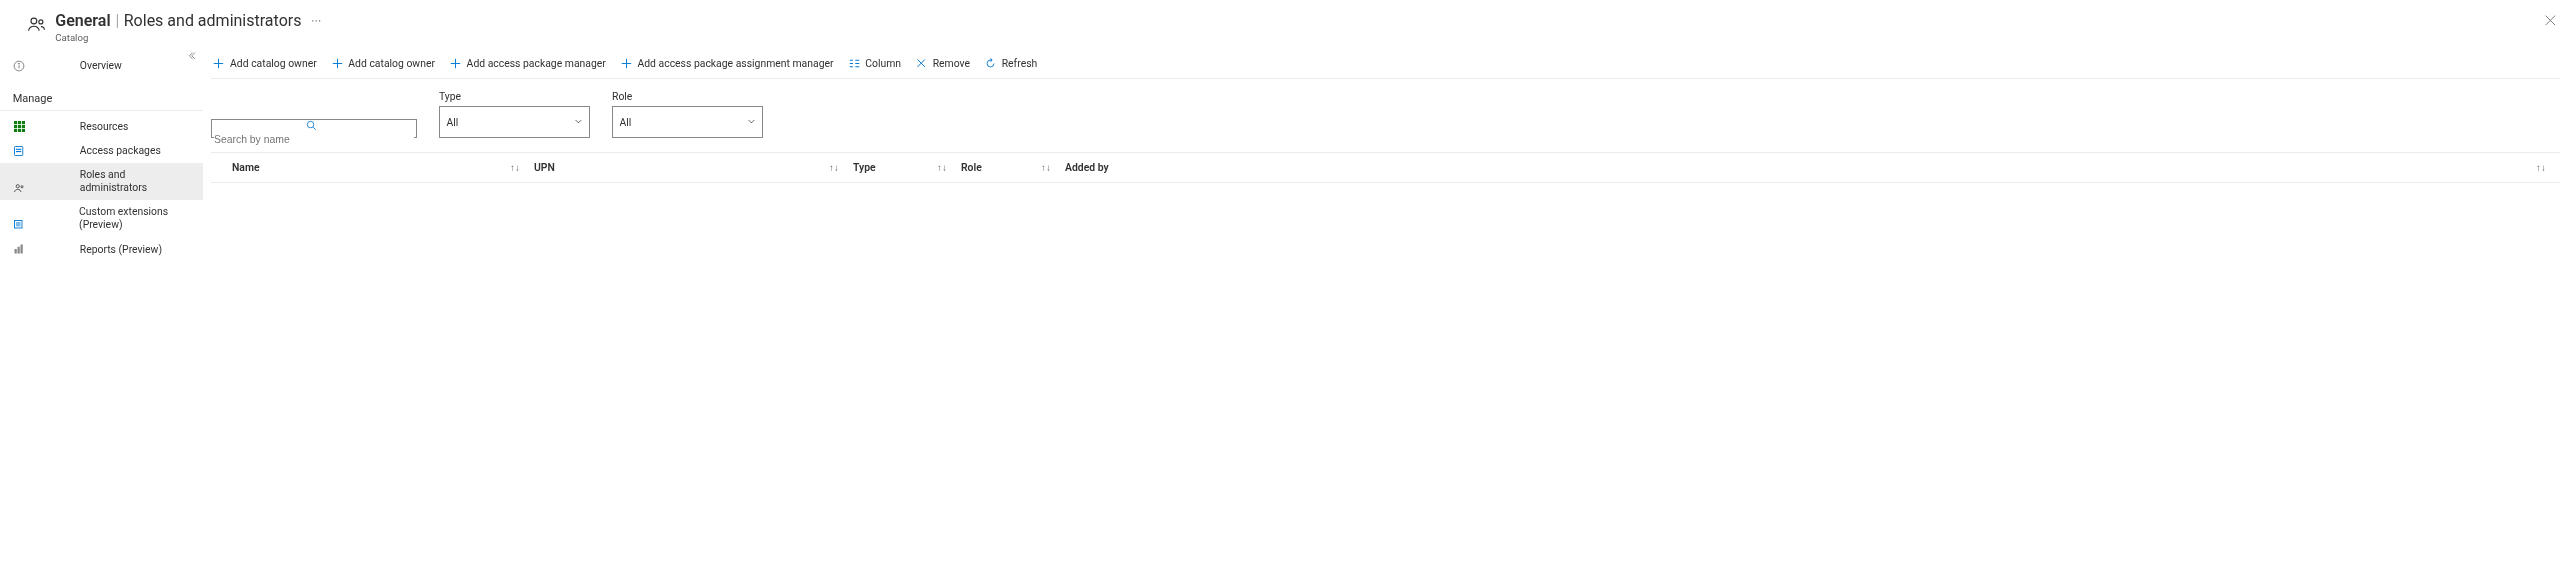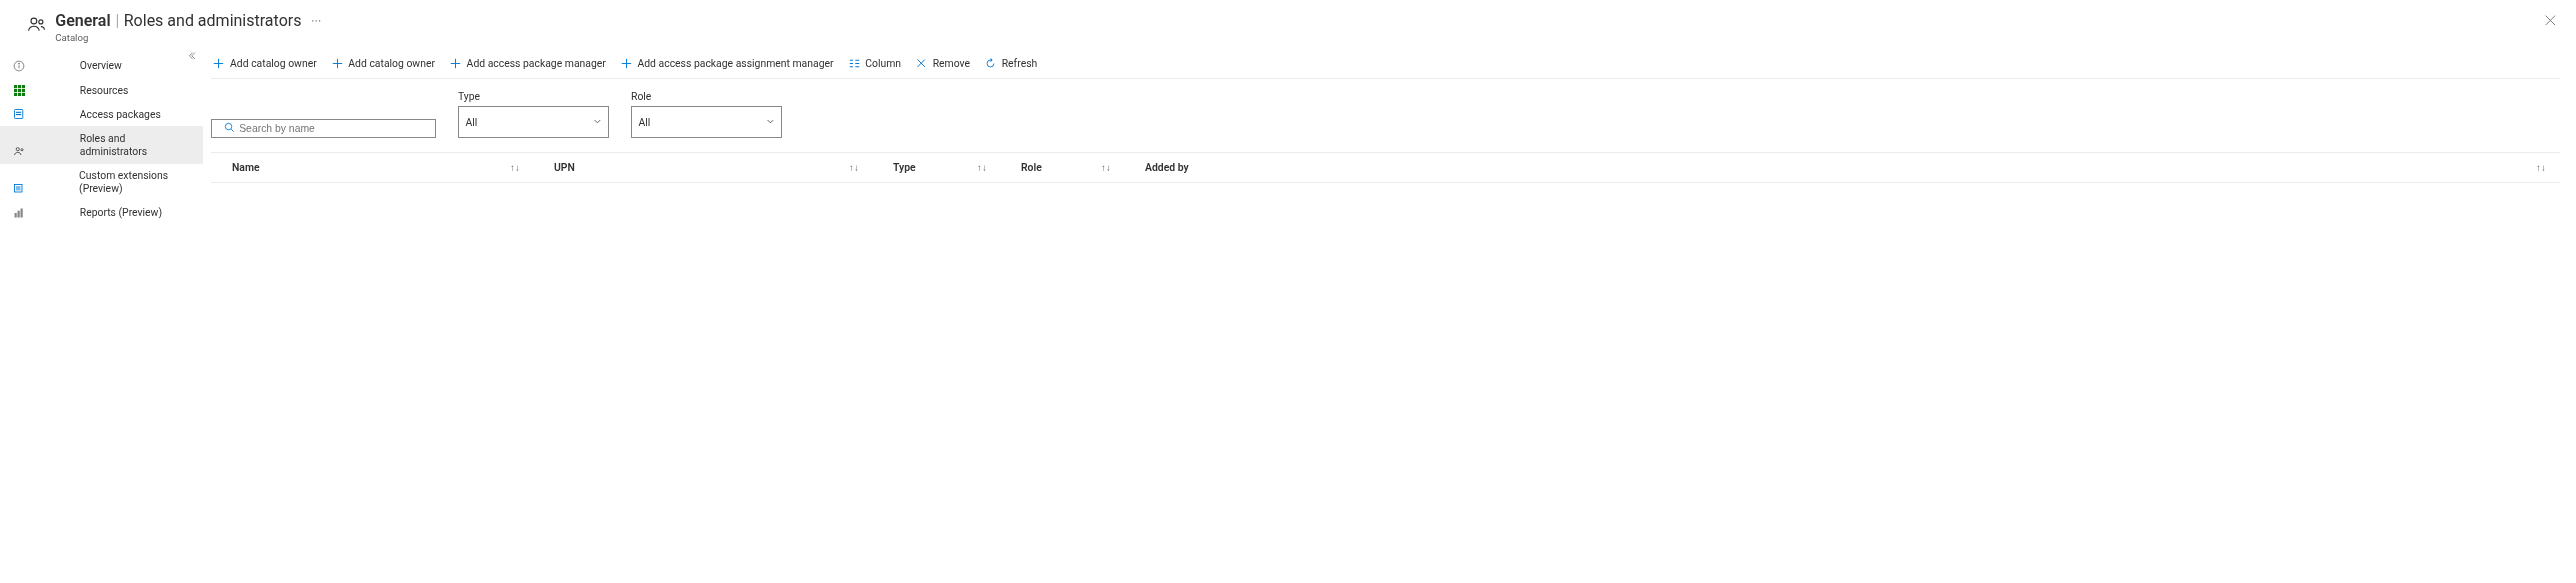--- a/index.html
+++ b/index.html
@@ -62,35 +62,35 @@
       gap: 4.8px;
       text-align: right;
     }
     .tb-icon-blue { color: #0078d4; }
     .tb-icon { width:12.7px; height:12.7px; display:flex;align-items:center;justify-content:center;}
 
     .filters { display: flex; align-items: flex-end; gap: 22px; padding: 11px 0 14.3px 0; }
     .search-box {
       display:flex;align-items:center;
       border: 0.8px solid #8a8886;
-      width: 225px; height: 19px; padding: 0 12px;
-      font-size: 10.4px; color: #605e5c;
+      width: 206px; height: 19px; padding: 0 2px;
+      font-size: 10.4px; color: #605e5c; flex-direction: column;
     }
     .search-box input { border:none; outline:none; width:100%; font-size:10.4px; color:#323130;}
     .search-box .srch-icon{ color:#0078d4; margin-right:4.8px;}
     .dropdown-wrap { display:flex; flex-direction:column; }
     .dd-label { font-size: 10.4px; color: #323130; margin-bottom: 3.2px; }
     .dd {
       display:flex;align-items:center;justify-content:space-between;
       border:0.8px solid #8a8886; width:151px; height:32px; padding:0 6.4px;
       font-size:10.4px; cursor:pointer;
     }
 
     .table { width: 100%; border-top: 0.8px solid #edebe9; }
-    .thead { display: flex; padding: 8px 0; border-bottom: 0.8px solid #edebe9; gap: 20px; }
+    .thead { display: flex; padding: 8px 0; border-bottom: 0.8px solid #edebe9; }
     .col { display:flex; align-items:center; font-size:10.4px; font-weight:600; color:#323130;}
     .sort-icon { color:#605e5c; font-size:9.6px; margin-left:auto; padding-right:14.3px; font-weight:400;}
     .c-name { width: 323px; padding-left: 21px; }
     .c-upn { width: 319px; }
     .c-type { width: 108px; }
     .c-role { width: 104px; }
     .c-added { flex:1; }
     .no-results { padding: 9.6px 0 0 8px; font-size:10.4px; color:#323130; }
   </style>
 </head>
@@ -134,20 +134,21 @@
       <div class="nav-item">
         <span class="nav-icon">
           <svg width="12" height="12" viewBox="0 0 16 16" fill="none" stroke="#605e5c" stroke-width="1">
               <circle cx="8" cy="8" r="6.5"></circle>
               <line x1="8" y1="7" x2="8" y2="11"></line>
               <circle cx="8" cy="5" r="0.6" fill="#605e5c"></circle>
             </svg>
         </span>
         <span>Overview</span>
       </div>
+      <div class="section-label">Manage</div>
       <div class="nav-item">
         <span class="nav-icon">
           <svg width="11" height="11" viewBox="0 0 14 14">
               <rect x="0" y="0" width="4" height="4" fill="#107c10"></rect>
               <rect x="5" y="0" width="4" height="4" fill="#107c10"></rect>
               <rect x="10" y="0" width="4" height="4" fill="#107c10"></rect>
               <rect x="0" y="5" width="4" height="4" fill="#107c10"></rect>
               <rect x="5" y="5" width="4" height="4" fill="#107c10"></rect>
               <rect x="10" y="5" width="4" height="4" fill="#107c10"></rect>
               <rect x="0" y="10" width="4" height="4" fill="#107c10"></rect>

